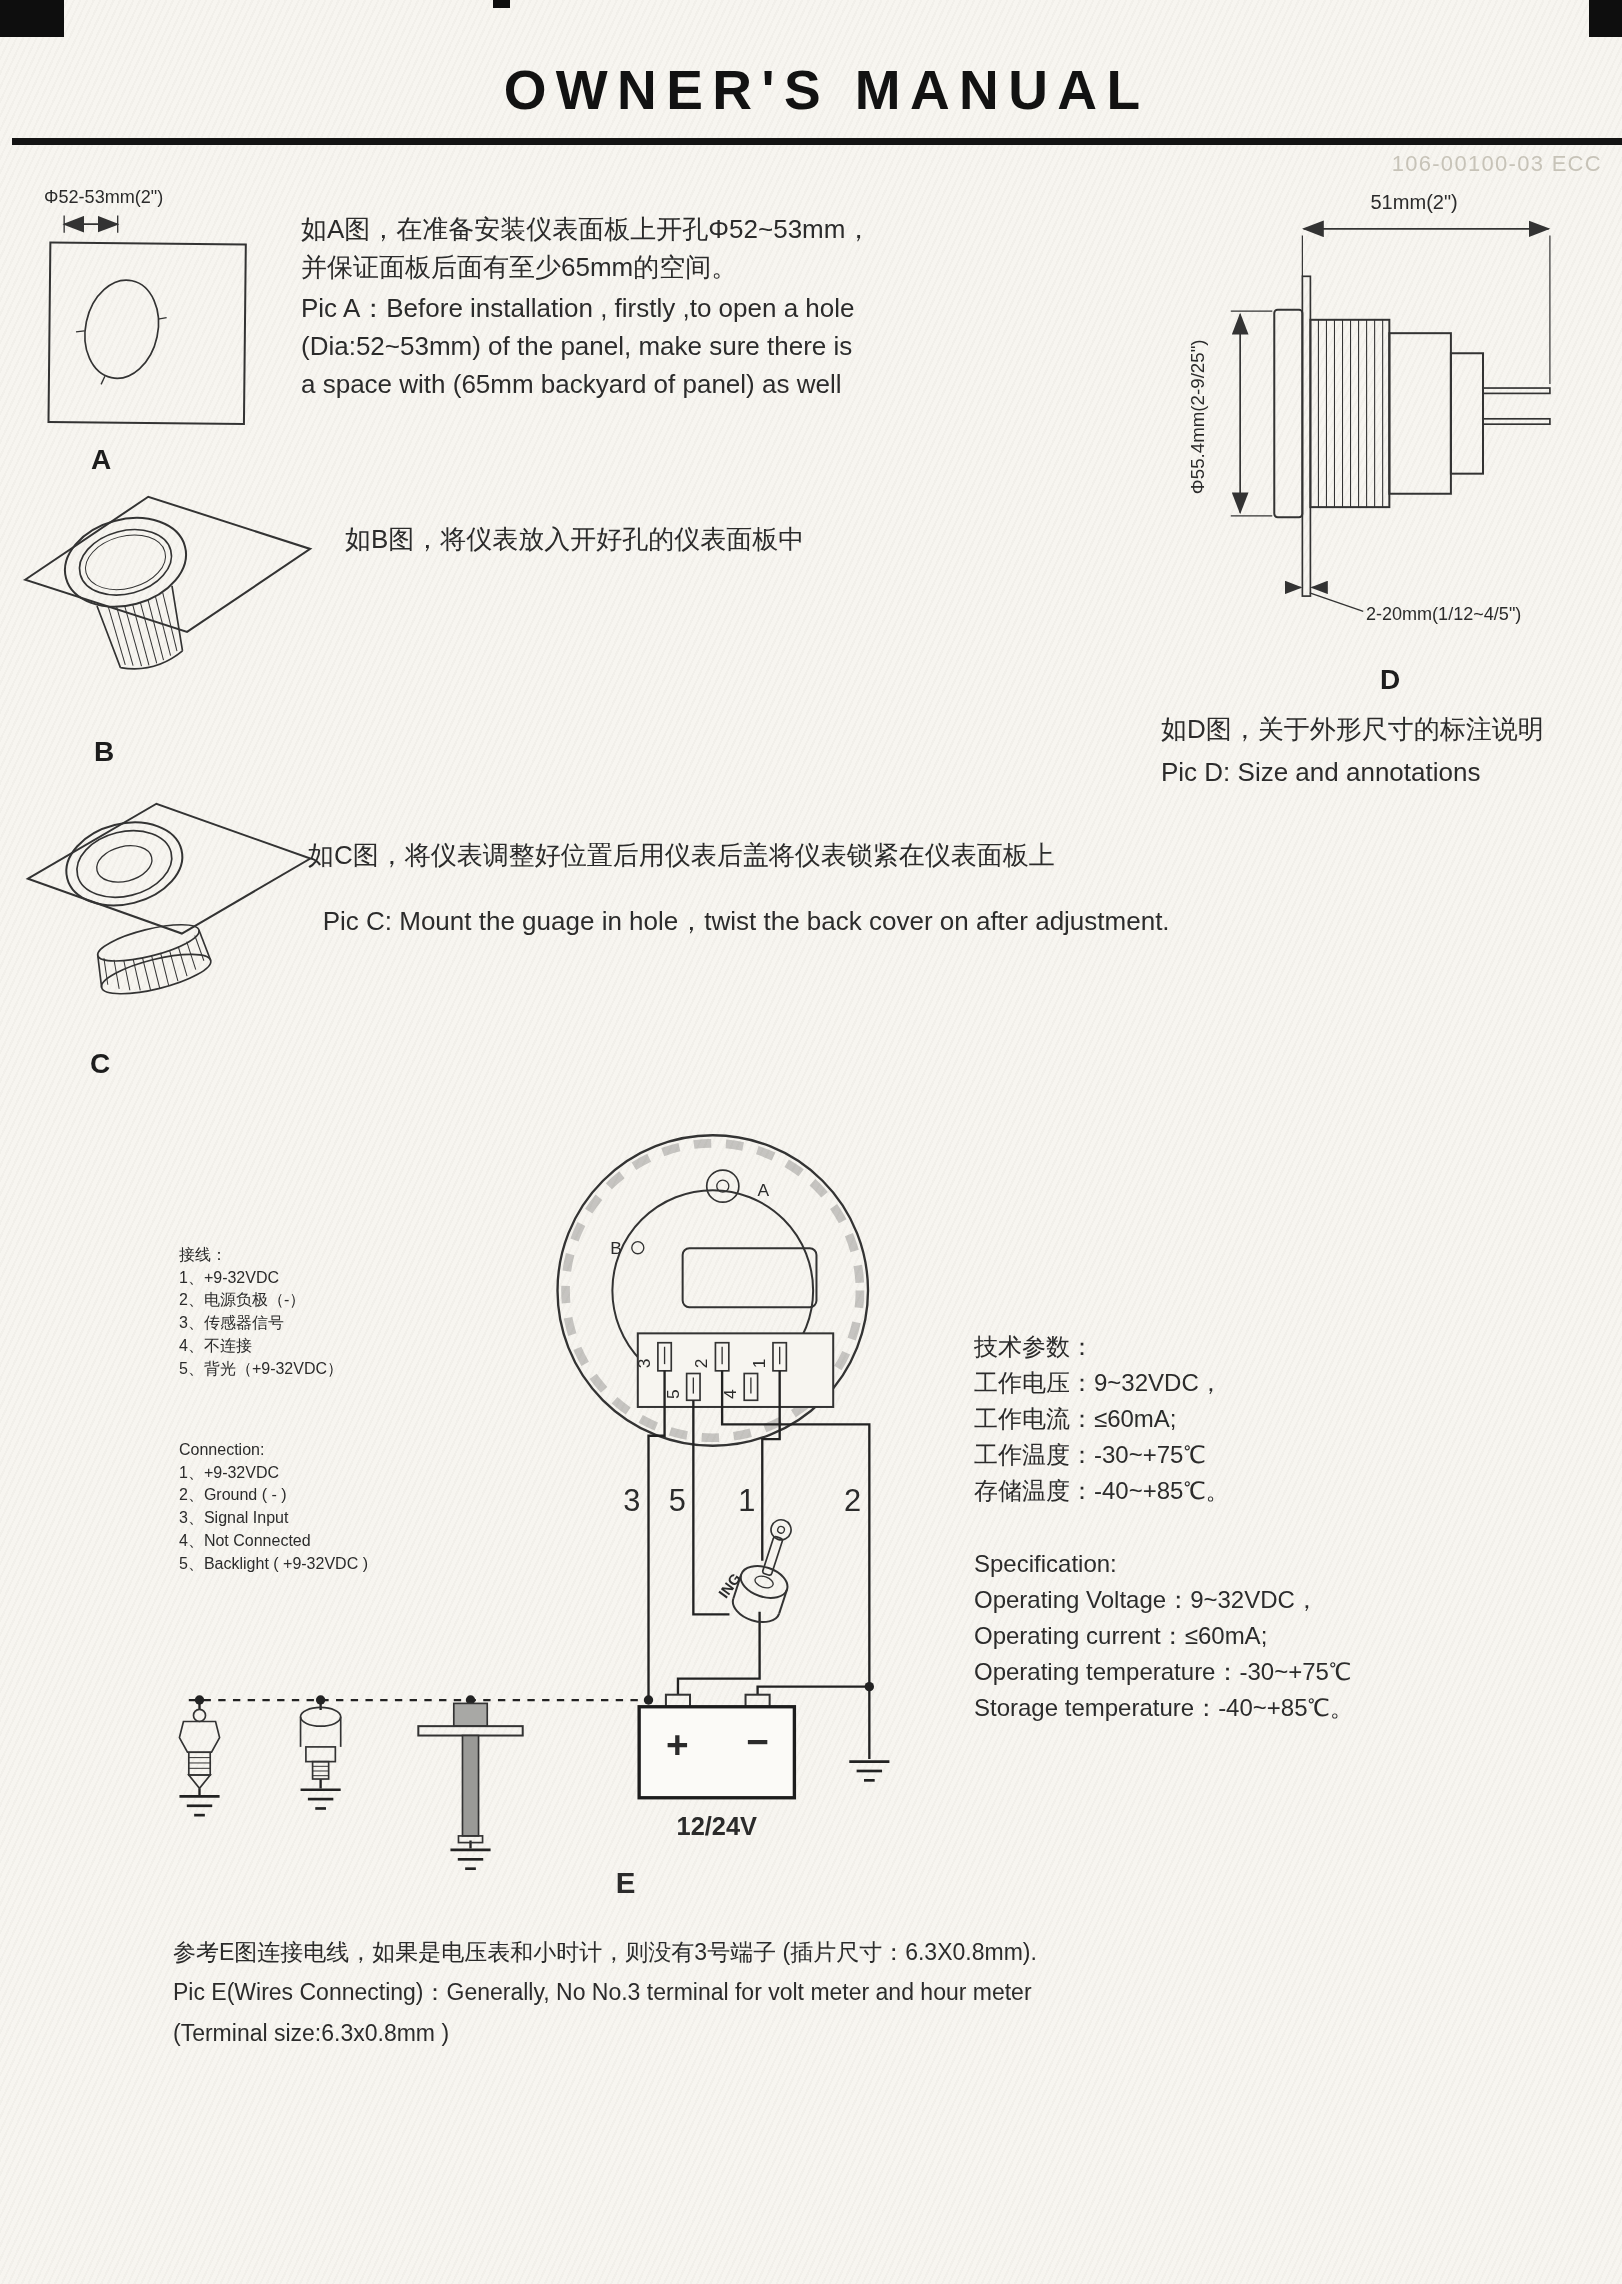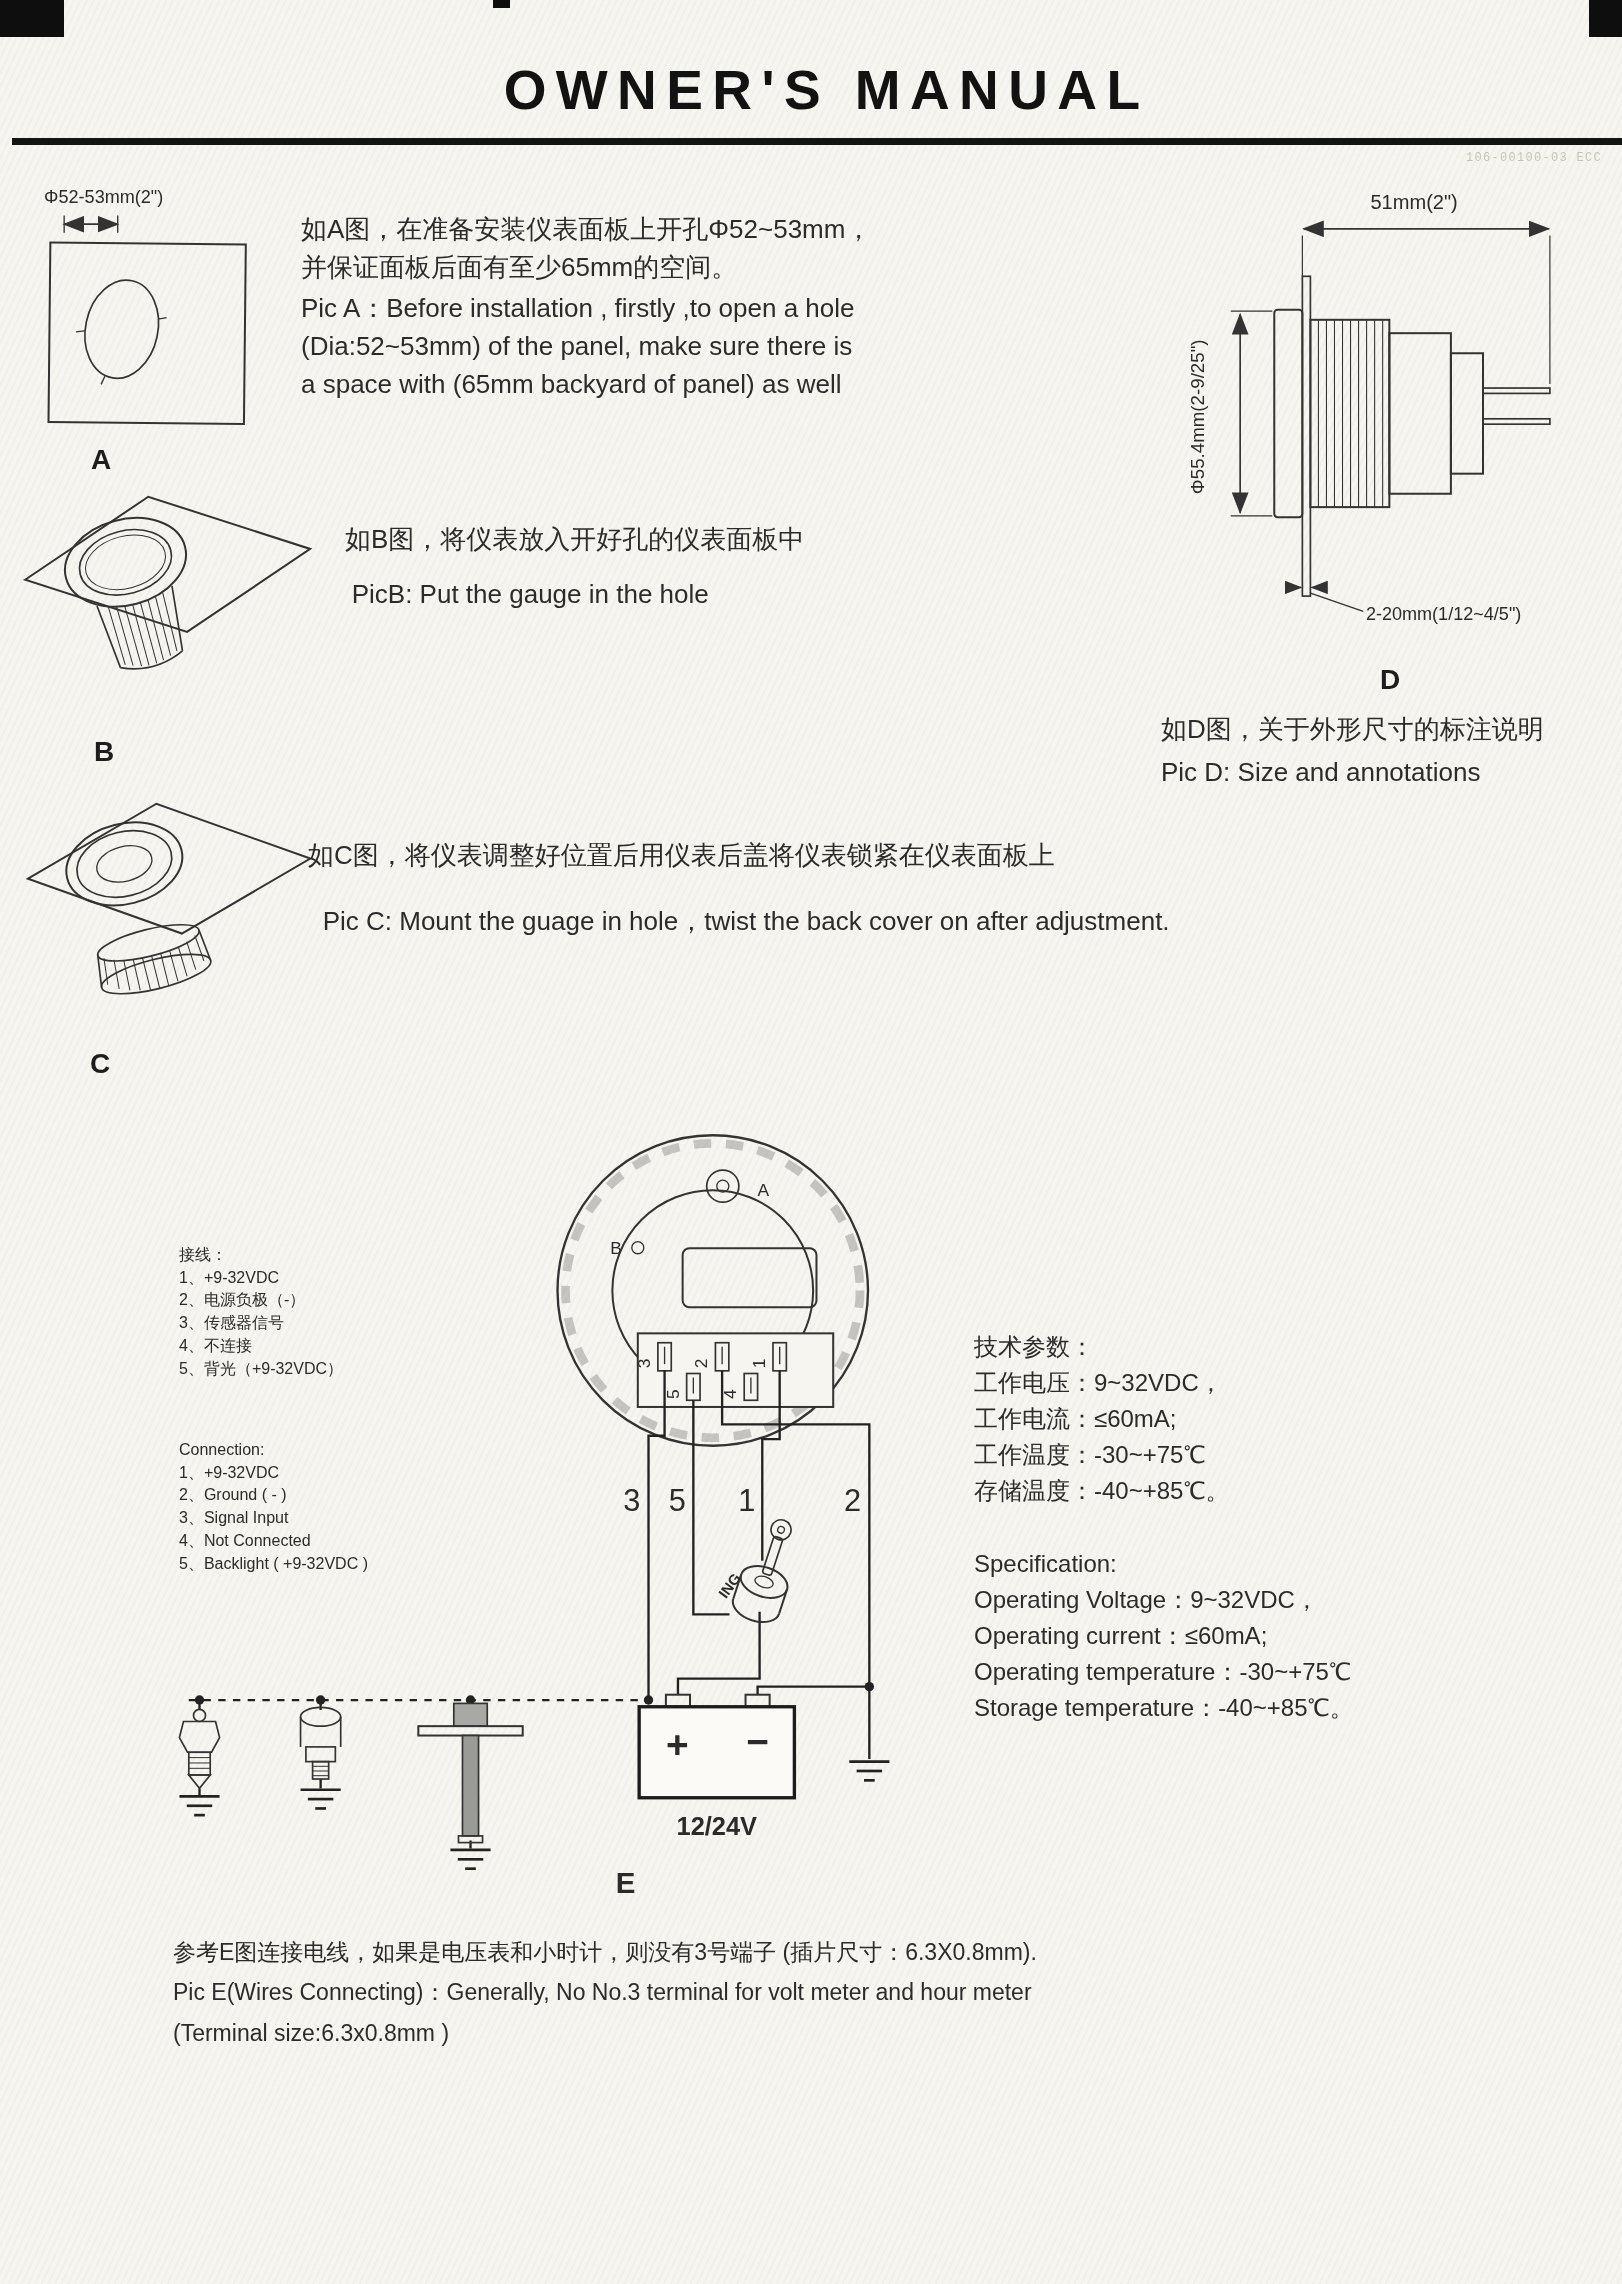--- a/index.html
+++ b/index.html
@@ -12,21 +12,21 @@
     content:""; position:absolute; inset:0; pointer-events:none;
     background:repeating-linear-gradient(115deg, rgba(195,192,183,0.10) 0 2px, rgba(255,255,255,0) 2px 6px);
   }
   .abs { position:absolute; }
   .corner-mark { position:absolute; background:#0e0e0e; }
   .title {
     position:absolute; top:58px; left:0; width:100%; text-align:center;
     font-size:55px; font-weight:bold; letter-spacing:9.4px; color:#121212;
   }
   .rule { position:absolute; left:12px; right:12px; top:138px; height:7.4px; background:#141414; }
-  .doc-code { position:absolute; top:151px; right:51px; font-size:12px; color:#c7c3b8; letter-spacing:1.3px;font-family:Liberation Mono, monospace; }
+  .doc-code { position:absolute; top:151px; right:51px; font-size:22px; color:#c7c3b8; letter-spacing:1.3px; }
   .letter { position:absolute; font-size:28px; font-weight:bold; color:#1d1d1d; }
   .body-text { font-size:26px; line-height:1.45; color:#2b2b2b; }
   .ml { white-space:pre-line; }
   .block-gap { margin-top:4px; }
   .conn { font-size:16px; line-height:1.42; }
   .spec { font-size:24px; line-height:1.5; }
   .footer-text { font-size:23px; line-height:1.75; }
   svg { overflow:visible; }
   svg text { font-family:"Liberation Sans", sans-serif; fill:#2b2b2b; }
   svg .ln { stroke:#333; fill:none; }
@@ -138,21 +138,20 @@
         <line x1="6" y1="63" x2="6" y2="158"></line>
           <line x1="18" y1="62" x2="17" y2="156"></line>
         <line x1="30" y1="60" x2="29" y2="152"></line>
           <line x1="42" y1="58" x2="40" y2="148"></line>
       </g>
     </g>
   </svg>
   <div class="letter" style="left:94px;top:736px">B</div>
   <div class="abs body-text" style="left:345px;top:521px;width:669px">
     <div class="ml">如B图，将仪表放入开好孔的仪表面板中</div>
-    <div class="ml" style="margin-top:17.4px;margin-left:6.7px">PicB: Put the gauge in the hole</div>
   </div>
 
   <svg class="abs" style="left:16.7px;top:785px" width="315" height="281" viewBox="0 0 470 420">
     <polygon class="ln" points="16,140 208,28 438,110 246,222" stroke-width="3"></polygon>
     <g transform="translate(160,118) rotate(-14)">
       <ellipse class="ln" rx="88" ry="60" stroke-width="3"></ellipse>
       <ellipse class="ln" rx="72" ry="48" stroke-width="2.5"></ellipse>
       <ellipse class="ln" rx="42" ry="26" stroke-width="2"></ellipse>
     </g>
     <g transform="translate(196,236) rotate(-14)">

